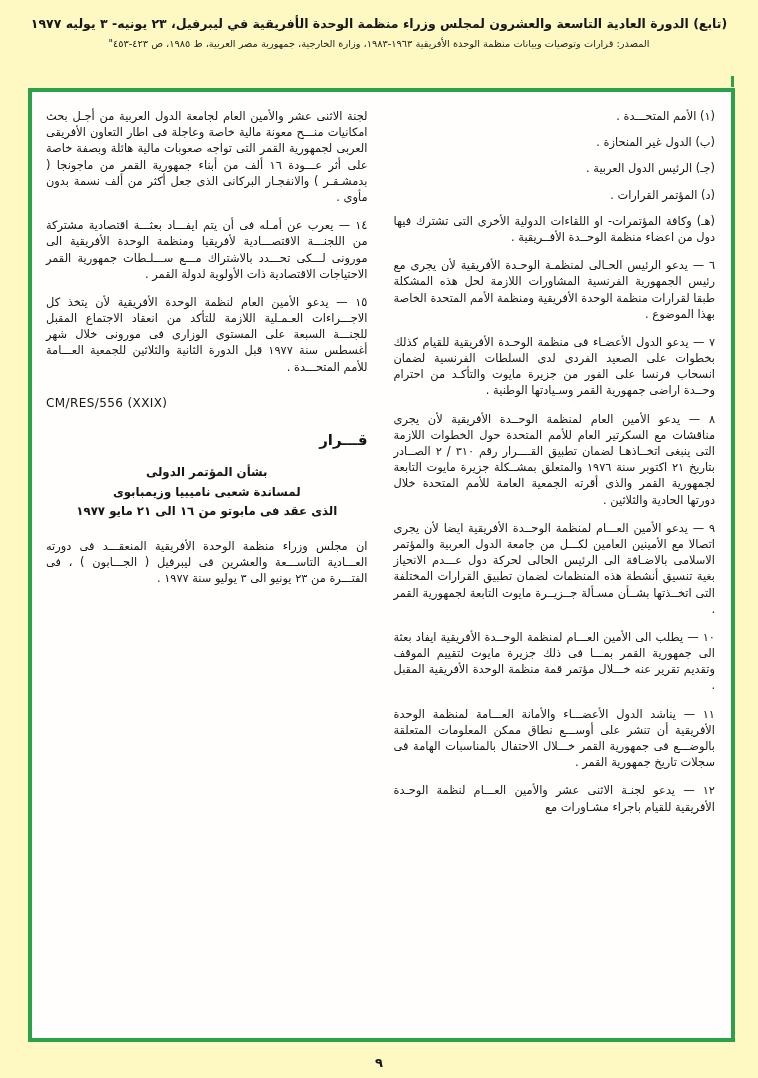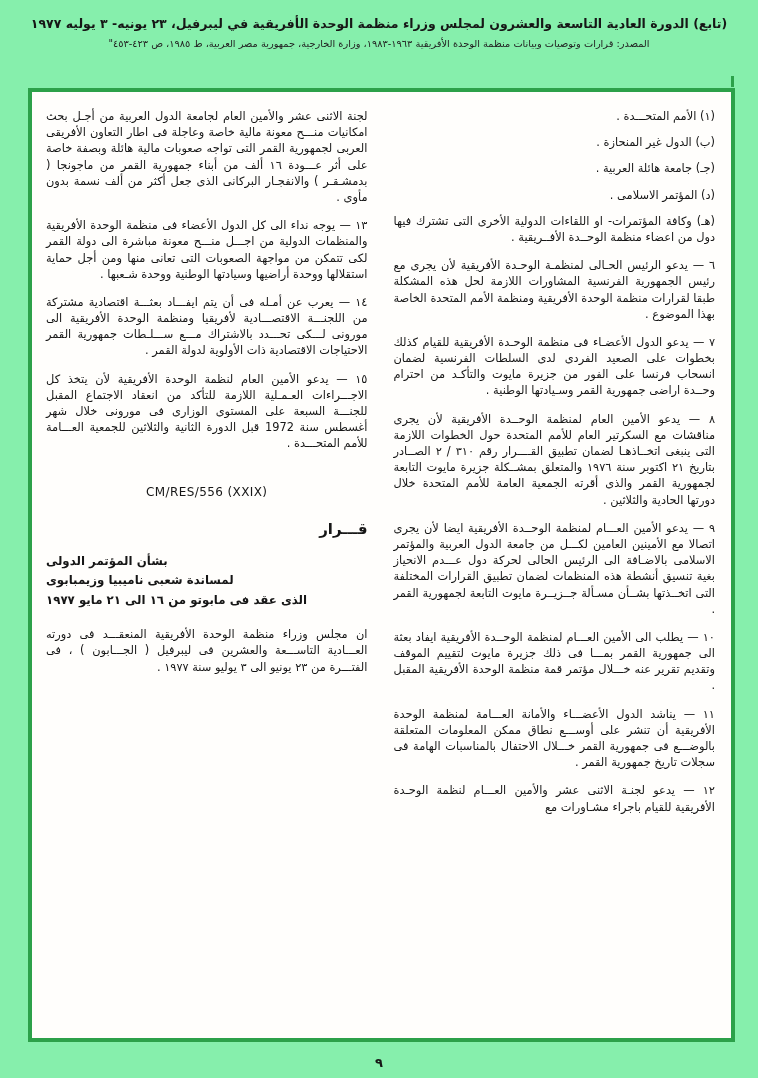--- a/index.html
+++ b/index.html
@@ -2,21 +2,21 @@
 <html lang="ar" style="--frame-green: #2ca14a;"><head>
 <meta charset="utf-8">
 <style>
   * { margin: 0; padding: 0; box-sizing: border-box; }
   html, body { background: #ffffff; }
   .page {
     position: relative;
     width: 758px;
     height: 1078px;
     margin: 0 auto;
-    background: #86efac;
+    background: #fef9c3;
     font-family: "DejaVu Sans", sans-serif;
     color: #161616;
     overflow: hidden;
   }
   .header {
     direction: rtl;
     text-align: center;
     padding: 16px 30px 0 30px;
   }
   .header-line1 {
@@ -58,34 +58,34 @@
     flex: 1 1 0;
     font-size: 11.4px;
     line-height: 1.42;
     text-align: justify;
   }
   .para { margin-bottom: 11px; }
   .list { margin-bottom: 10px; }
   .clause { margin-bottom: 12px; }
   .code {
     direction: ltr;
-    text-align: center;
+    text-align: left;
     font-size: 12px;
     letter-spacing: 0.4px;
-    margin: 32px 0 18px 0;
+    margin: 20px 0 18px 0;
   }
   .title {
     text-align: right;
     font-weight: bold;
     font-size: 15px;
     letter-spacing: 1px;
     margin: 6px 0 12px 0;
   }
   .subtitle {
-    text-align: left;
+    text-align: center;
     font-weight: bold;
     font-size: 11.8px;
     line-height: 1.65;
     white-space: pre-line;
     margin-bottom: 16px;
   }
   .page-number {
     position: absolute;
     bottom: 8px;
     left: 0;
@@ -105,36 +105,35 @@
     <div class="header-line2">المصدر: قرارات وتوصيات وبيانات منظمة الوحدة الأفريقية ١٩٦٣-١٩٨٣، وزارة الخارجية، جمهورية مصر العربية، ط ١٩٨٥، ص ٤٢٣-٤٥٣"</div>
   </div>
 
   <div class="frame-corner-mark"></div>
 
   <div class="frame">
     <div class="columns">
       <div class="col">
           <p class="para list">(١) الأمم المتحـــدة .</p>
           <p class="para list">(ب) الدول غير المنحازة .</p>
-          <p class="para list">(جـ) جامعة هائلة العربية .</p>
-          <p class="para list">(د) المؤتمر الاسلامى .</p>
+          <p class="para list">(جـ) الرئيس الدول العربية .</p>
+          <p class="para list">(د) المؤتمر القرارات .</p>
           <p class="para clause">(هـ) وكافة المؤتمرات- او اللقاءات الدولية الأخرى التى تشترك فيها دول من اعضاء منظمة الوحــدة الأفــريقية .</p>
           <p class="para clause">٦ — يدعو الرئيس الحـالى لمنظمـة الوحـدة الأفريقية لأن يجرى مع رئيس الجمهورية الفرنسية المشاورات اللازمة لحل هذه المشكلة طبقا لقرارات منظمة الوحدة الأفريقية ومنظمة الأمم المتحدة الخاصة بهذا الموضوع .</p>
           <p class="para clause">٧ — يدعو الدول الأعضـاء فى منظمة الوحـدة الأفريقية للقيام كذلك بخطوات على الصعيد الفردى لدى السلطات الفرنسية لضمان انسحاب فرنسا على الفور من جزيرة مايوت والتأكـد من احترام وحــدة اراضى جمهورية القمر وسـيادتها الوطنية .</p>
           <p class="para clause">٨ — يدعو الأمين العام لمنظمة الوحــدة الأفريقية لأن يجرى مناقشات مع السكرتير العام للأمم المتحدة حول الخطوات اللازمة التى ينبغى اتخــاذهـا لضمان تطبيق القــــرار رقم ٣١٠ / ٢ الصــادر بتاريخ ٢١ اكتوبر سنة ١٩٧٦ والمتعلق بمشــكلة جزيرة مايوت التابعة لجمهورية القمر والذى أقرته الجمعية العامة للأمم المتحدة خلال دورتها الحادية والثلاثين .</p>
           <p class="para clause">٩ — يدعو الأمين العـــام لمنظمة الوحــدة الأفريقية ايضا لأن يجرى اتصالا مع الأمينين العامين لكـــل من جامعة الدول العربية والمؤتمر الاسلامى بالاضـافة الى الرئيس الحالى لحركة دول عـــدم الانحياز بغية تنسيق أنشطة هذه المنظمات لضمان تطبيق القرارات المختلفة التى اتخــذتها بشــأن مسـألة جــزيــرة مايوت التابعة لجمهورية القمر .</p>
           <p class="para clause">١٠ — يطلب الى الأمين العـــام لمنظمة الوحــدة الأفريقية ايفاد بعثة الى جمهورية القمر بمـــا فى ذلك جزيرة مايوت لتقييم الموقف وتقديم تقرير عنه خـــلال مؤتمر قمة منظمة الوحدة الأفريقية المقبل .</p>
           <p class="para clause">١١ — يناشد الدول الأعضـــاء والأمانة العـــامة لمنظمة الوحدة الأفريقية أن تنشر على أوســـع نطاق ممكن المعلومات المتعلقة بالوضـــع فى جمهورية القمر خـــلال الاحتفال بالمناسبات الهامة فى سجلات تاريخ جمهورية القمر .</p>
           <p class="para clause">١٢ — يدعو لجنـة الاثنى عشر والأمين العـــام لنظمة الوحـدة الأفريقية للقيام باجراء مشـاورات مع</p>
         </div>
       <div class="col">
           <p class="para clause">لجنة الاثنى عشر والأمين العام لجامعة الدول العربية من أجـل بحث امكانيات منـــح معونة مالية خاصة وعاجلة فى اطار التعاون الأفريقى العربى لجمهورية القمر التى تواجه صعوبات مالية هائلة وبصفة خاصة على أثر عـــودة ١٦ ألف من أبناء جمهورية القمر من ماجونجا ( بدمشـقـر ) والانفجـار البركانى الذى جعل أكثر من ألف نسمة بدون مأوى .</p>
-          <p class="para clause">١٣ — يوجه نداء الى كل الدول الأعضاء فى منظمة الوحدة الأفريقية والمنظمات الدولية من اجـــل منـــح معونة مباشرة الى دولة القمر لكى تتمكن من مواجهة الصعوبات التى تعانى منها ومن أجل حماية استقلالها ووحدة أراضيها وسيادتها الوطنية ووحدة شـعبها .</p>
           <p class="para clause">١٤ — يعرب عن أمـله فى أن يتم ايفـــاد بعثـــة اقتصادية مشتركة من اللجنـــة الاقتصـــادية لأفريقيا ومنظمة الوحدة الأفريقية الى مورونى لـــكى تحـــدد بالاشتراك مـــع ســـلـطات جمهورية القمر الاحتياجات الاقتصادية ذات الأولوية لدولة القمر .</p>
-          <p class="para clause">١٥ — يدعو الأمين العام لنظمة الوحدة الأفريقية لأن يتخذ كل الاجـــراءات العـمـلية اللازمة للتأكد من انعقاد الاجتماع المقبل للجنـــة السبعة على المستوى الوزارى فى مورونى خلال شهر أغسطس سنة 1972 قبل الدورة الثانية والثلاثين للجمعية العـــامة للأمم المتحـــدة .</p>
+          <p class="para clause">١٥ — يدعو الأمين العام لنظمة الوحدة الأفريقية لأن يتخذ كل الاجـــراءات العـمـلية اللازمة للتأكد من انعقاد الاجتماع المقبل للجنـــة السبعة على المستوى الوزارى فى مورونى خلال شهر أغسطس سنة ١٩٧٧ قبل الدورة الثانية والثلاثين للجمعية العـــامة للأمم المتحـــدة .</p>
           <p class="para code">CM/RES/556 (XXIX)</p>
           <p class="para title">قـــرار</p>
           <p class="para subtitle">بشأن المؤتمر الدولى
 لمساندة شعبى ناميبيا وزيمبابوى
 الذى عقد فى مابوتو من ١٦ الى ٢١ مايو ١٩٧٧</p>
           <p class="para clause">ان مجلس وزراء منظمة الوحدة الأفريقية المنعقـــد فى دورته العـــادية التاســـعة والعشرين فى ليبرفيل ( الجـــابون ) ، فى الفتـــرة من ٢٣ يونيو الى ٣ يوليو سنة ١٩٧٧ .</p>
         </div>
     </div>
   </div>
 

